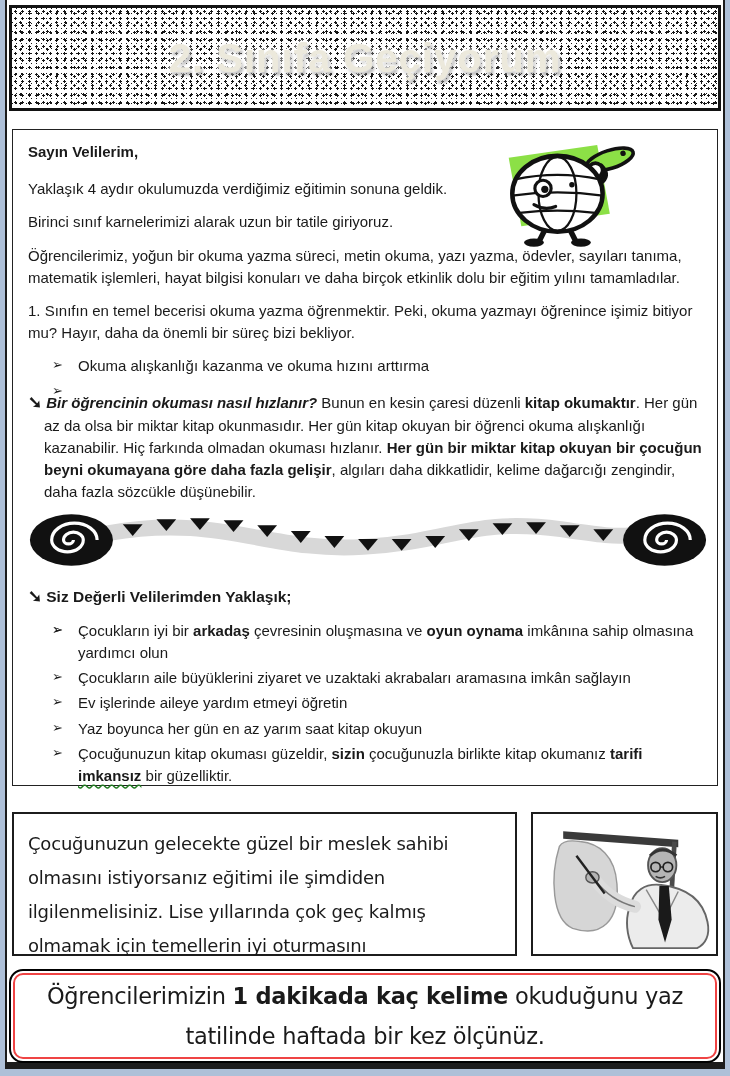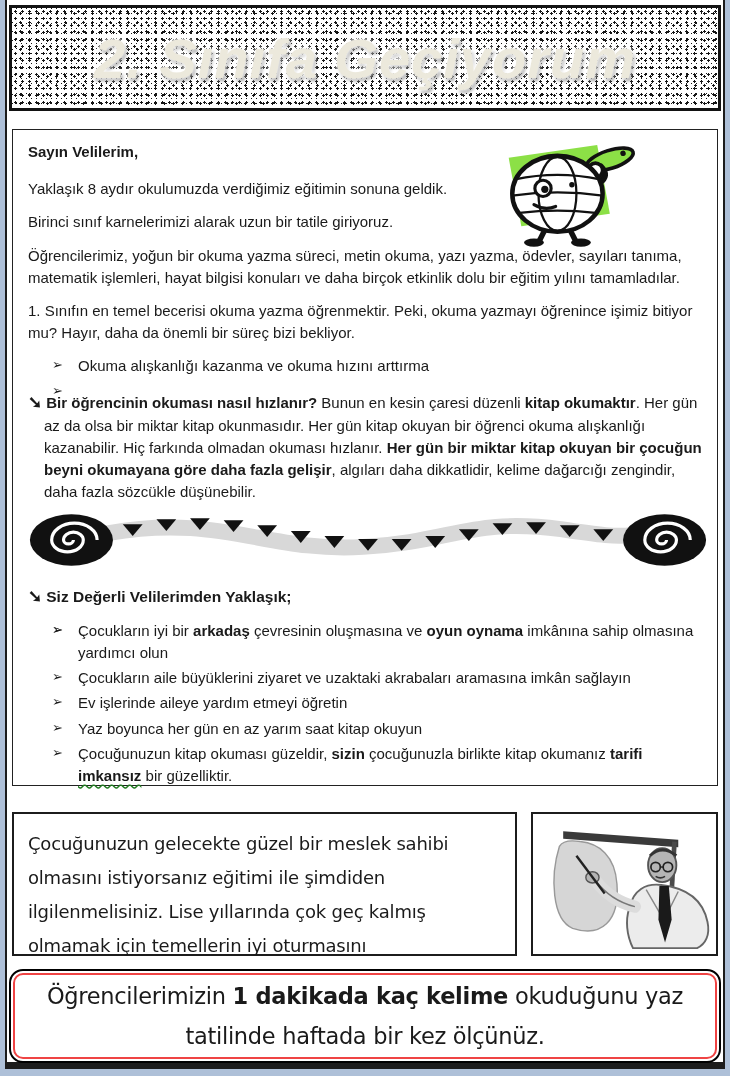--- a/index.html
+++ b/index.html
@@ -21,43 +21,42 @@
     background-color:#fff;
     background-image:
       radial-gradient(#141414 26%, transparent 27%),
       radial-gradient(#141414 22%, transparent 23%),
       radial-gradient(#141414 19%, transparent 20%);
     background-size:7px 7px,5px 5px,9px 9px;
     background-position:0 0,2px 3px,4px 1px;
     display:flex;align-items:center;justify-content:center;
   }
   .header-title{
-    font-size:56px;font-weight:bold;letter-spacing:1px;
+    font-size:40px;font-weight:bold;letter-spacing:1px;
     color:#ece9dc;
     text-shadow:0 0 5px rgba(255,255,255,.95),0 0 6px rgba(255,255,255,.9),2px 3px 3px rgba(0,0,0,.4);
     white-space:nowrap;
-    font-style:italic;
   }
   
   .main-box{
     position:absolute;left:5px;right:5px;top:129px;height:657px;
     border:1px solid #222;box-sizing:border-box;
     padding:11px 15px 0 15px;
     font-size:15px;line-height:1.48;
   }
   .main-box p{margin:0 0 11px 0;}
   .salutation{font-weight:bold;margin-bottom:15px !important;}
   .narrow{max-width:455px;}
   .globe-art{position:absolute;right:62px;top:6px;width:168px;height:112px;}
   ul.arrow-list{list-style:none;margin:2px 0 12px 0;padding:0 0 0 24px;}
   ul.arrow-list li{position:relative;padding-left:26px;margin-bottom:3px;}
   ul.arrow-list li .marker{position:absolute;left:0;top:0;font-size:13px;}
   .section-para{margin-bottom:8px !important;}
   .lead-arrow{font-weight:bold;font-size:17px;margin-right:4px;}
-  .bi{font-weight:bold;}
+  .bi{font-weight:bold;font-style:italic;}
   b{font-weight:bold;}
   .hang{display:block;padding-left:16px;text-indent:-16px;}
   .wavy{
     text-decoration:underline;text-decoration-style:wavy;
     text-decoration-color:#1f7a1f;text-underline-offset:3px;
   }
   .divider-wrap{margin:4px 0 8px -6px;}
   .requests-heading{font-weight:bold;font-size:15.5px;margin:0 0 4px 0;}
   
   .advice-box{
@@ -118,21 +117,21 @@
         <circle cx="86" cy="54" r="3" fill="#111"></circle>
         <path d="M44 76 Q 56 83 68 78" fill="none" stroke="#111" stroke-width="3.5" stroke-linecap="round"></path>
         <path d="M56 104 L 50 116" stroke="#111" stroke-width="6"></path>
         <ellipse cx="44" cy="118" rx="11" ry="4.5" fill="#111"></ellipse>
         <path d="M84 104 L 90 116" stroke="#111" stroke-width="6"></path>
         <ellipse cx="96" cy="118" rx="11" ry="4.5" fill="#111"></ellipse>
       </svg>
     </div>
 
     <p class="salutation">Sayın Velilerim,</p>
-    <p class="narrow">Yaklaşık 8 aydır okulumuzda verdiğimiz eğitimin sonuna geldik.</p>
+    <p class="narrow">Yaklaşık 4 aydır okulumuzda verdiğimiz eğitimin sonuna geldik.</p>
     <p class="narrow">Birinci sınıf karnelerimizi alarak uzun bir tatile giriyoruz.</p>
     <p>Öğrencilerimiz, yoğun bir okuma yazma süreci, metin okuma, yazı yazma, ödevler, sayıları tanıma, matematik işlemleri, hayat bilgisi konuları ve daha birçok etkinlik dolu bir eğitim yılını tamamladılar.</p>
     <p>1. Sınıfın en temel becerisi okuma yazma öğrenmektir. Peki, okuma yazmayı öğrenince işimiz bitiyor mu? Hayır, daha da önemli bir süreç bizi bekliyor.</p>
 
     <ul class="arrow-list">
       <li>
         <span class="marker">➢</span>
         <span>Okuma alışkanlığı kazanma ve okuma hızını arttırma</span>
       </li>
       <li>

